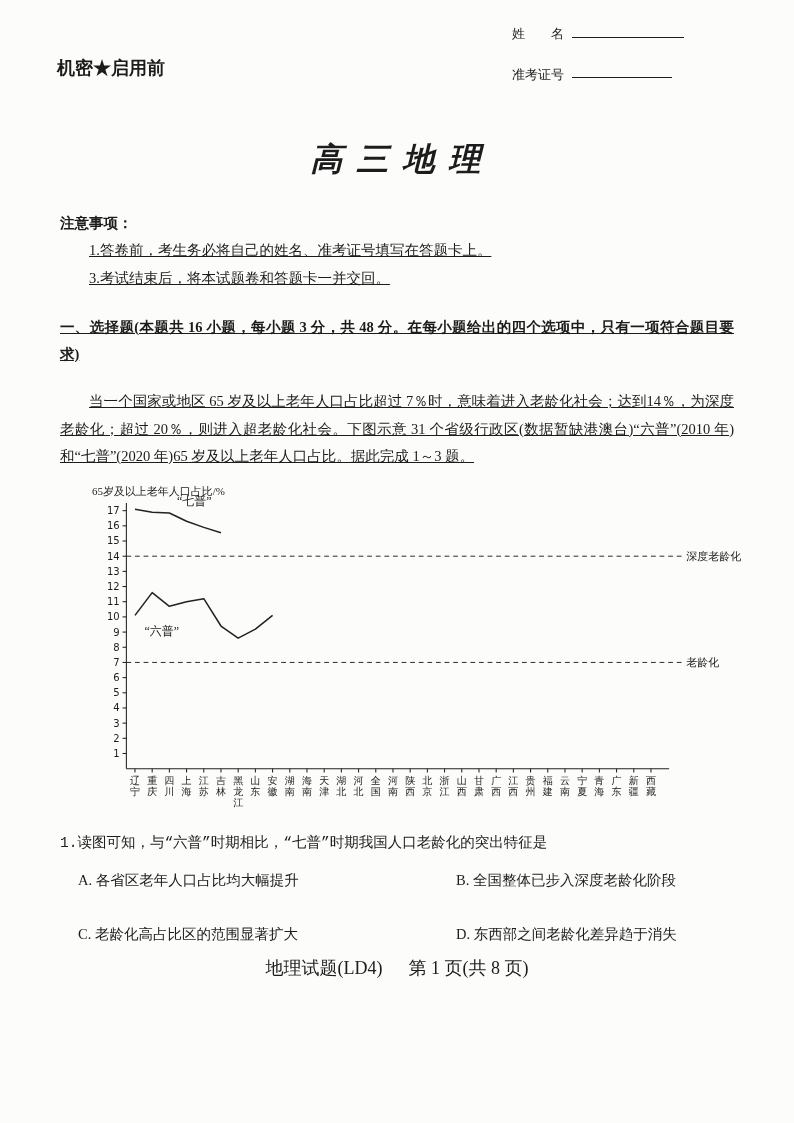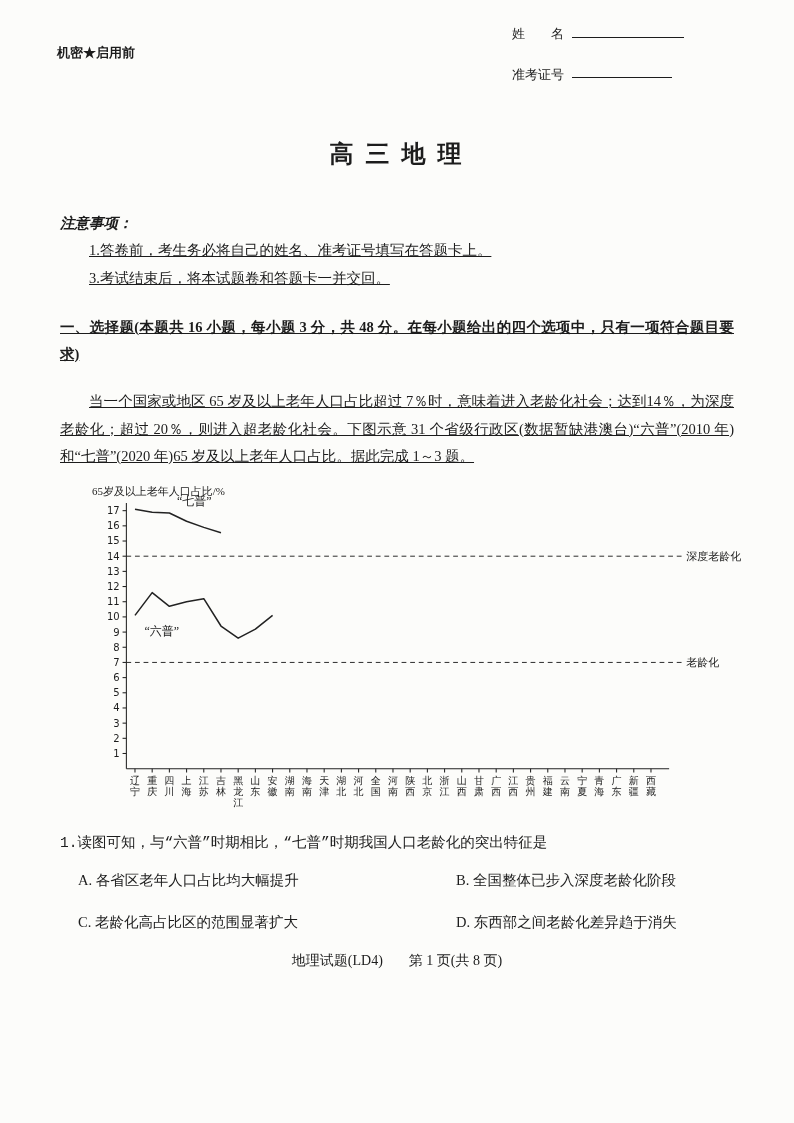--- a/index.html
+++ b/index.html
@@ -2,37 +2,37 @@
 <html><head>
 <meta charset="utf-8">
 <style>
   * { margin:0; padding:0; box-sizing:border-box; }
   html,body { background:#9a9a9a; }
   .page {
     width:794px; height:1123px; margin:0 auto; position:relative;
     background:#fcfcfa; color:#1c1c1c; overflow:hidden;
     font-family:"Liberation Serif","DejaVu Serif",serif;
   }
-  .confidential { position:absolute; left:57px; top:44px; font-weight:bold; font-size:13px; }
+  .confidential { position:absolute; left:57px; top:56px; font-weight:bold; font-size:18px; }
   .header-fields { position:absolute; left:512px; top:24px; font-size:13px; }
   .field-row { margin-bottom:22px; white-space:nowrap; }
   .blank { display:inline-block; width:112px; border-bottom:1.5px solid #1c1c1c; height:1.05em; vertical-align:baseline; margin-left:8px; }
   .blank2 { width:100px; }
-  .title { position:absolute; top:138px; left:0; width:100%; text-align:center; font-size:24px; font-weight:bold; letter-spacing:3px; }
+  .title { position:absolute; top:138px; left:0; width:100%; text-align:center; font-size:32px; font-weight:bold; letter-spacing:3px;font-style:italic; }
   .content { position:absolute; top:210px; left:60px; width:674px; font-size:14.5px; line-height:1.88; text-align:justify; }
-  .bold { font-weight:bold;font-style:italic; }
+  .bold { font-weight:bold; }
   p.indent { text-indent:2em;text-decoration:underline; }
   .section-heading { font-weight:bold; margin-top:22px;text-decoration:underline; }
   .intro { margin-top:20px; }
   .chart-wrap { margin:12px 0 0 24px; }
   .chart-wrap svg { display:block; }
   .q1 { margin-top:4px;font-family:Liberation Mono, monospace; }
-  .options { display:grid; grid-template-columns:378px 1fr; row-gap:14px; margin:10px 0 0 18px; }
+  .options { display:grid; grid-template-columns:378px 1fr; row-gap:26px; margin:10px 0 0 18px; }
   .option { text-align:left; }
-  .footer { text-align:center; margin-top:12px; font-size:14px; }
+  .footer { text-align:center; margin-top:4px; font-size:18px; }
   .footer .sep { display:inline-block; width:26px; }
   
   .ax { stroke:#222; stroke-width:1.1; fill:none; }
   .dash { stroke:#222; stroke-width:1; stroke-dasharray:5 4; fill:none; }
   .ser { stroke:#222; stroke-width:1.6; fill:none; stroke-linejoin:round; }
   svg text { fill:#1c1c1c; font-family:"Liberation Serif","DejaVu Serif",serif; }
   .ynum { font-size:10.5px; font-family:"DejaVu Sans",sans-serif; }
   .xlab { font-size:10.5px; }
   .rlab { font-size:11.5px; }
   .slab { font-size:12.5px; }

